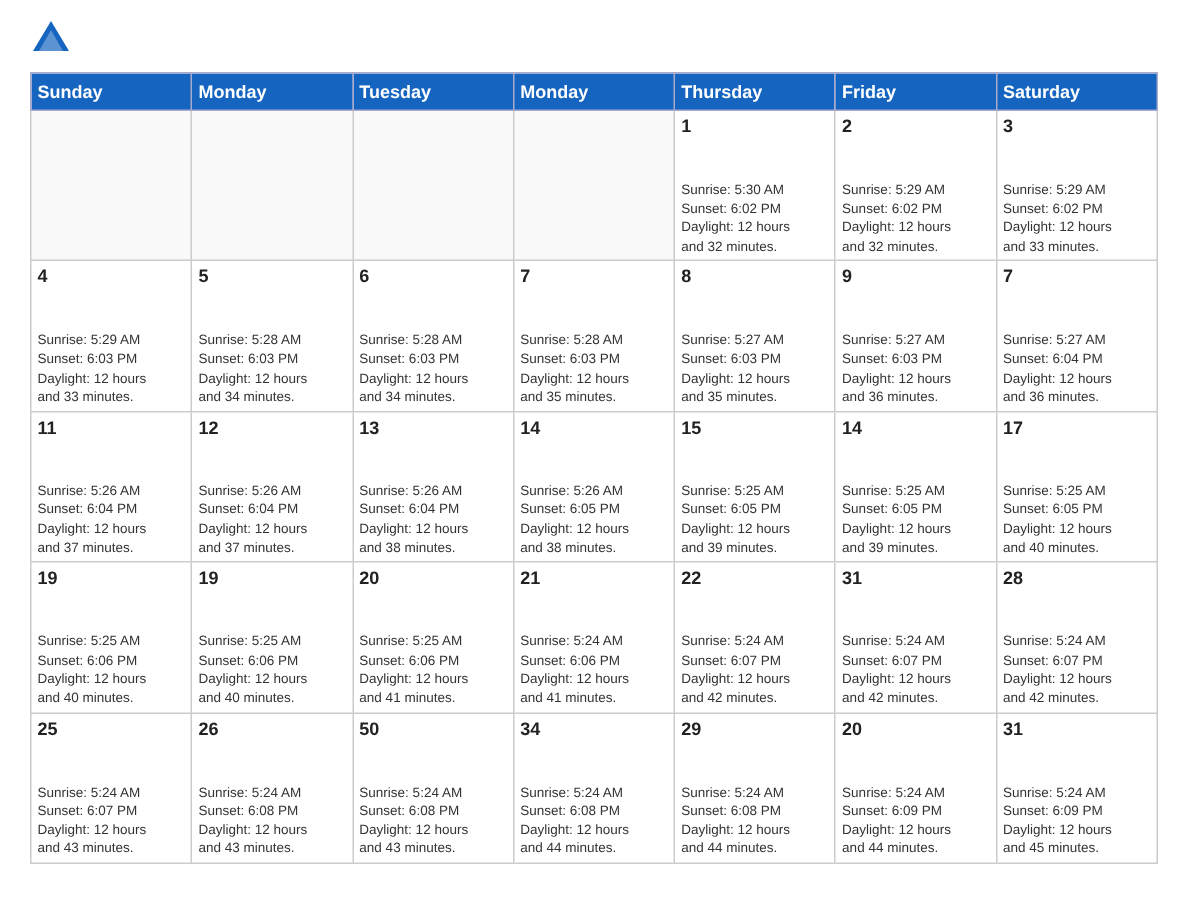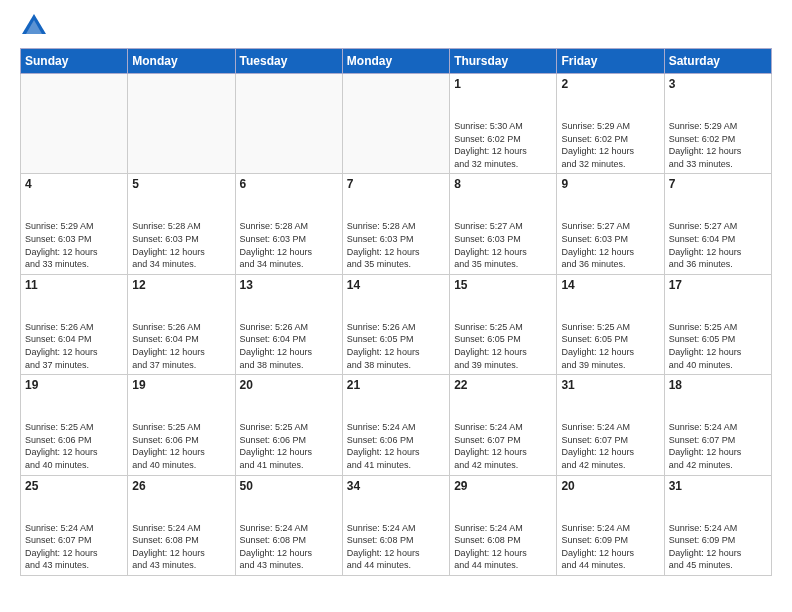--- a/index.html
+++ b/index.html
@@ -230,21 +230,21 @@
           </td>
           <td>
             <span class="day-num">22</span>
             <div class="day-info">Sunrise: 5:24 AM<br>Sunset: 6:07 PM<br>Daylight: 12 hours<br>and 42 minutes.</div>
           </td>
           <td>
             <span class="day-num">31</span>
             <div class="day-info">Sunrise: 5:24 AM<br>Sunset: 6:07 PM<br>Daylight: 12 hours<br>and 42 minutes.</div>
           </td>
           <td>
-            <span class="day-num">18</span>
+            <span class="day-num">28</span>
             <div class="day-info">Sunrise: 5:24 AM<br>Sunset: 6:07 PM<br>Daylight: 12 hours<br>and 42 minutes.</div>
           </td>
         </tr>
         <tr>
           <td>
             <span class="day-num">25</span>
             <div class="day-info">Sunrise: 5:24 AM<br>Sunset: 6:07 PM<br>Daylight: 12 hours<br>and 43 minutes.</div>
           </td>
           <td>
             <span class="day-num">26</span>

